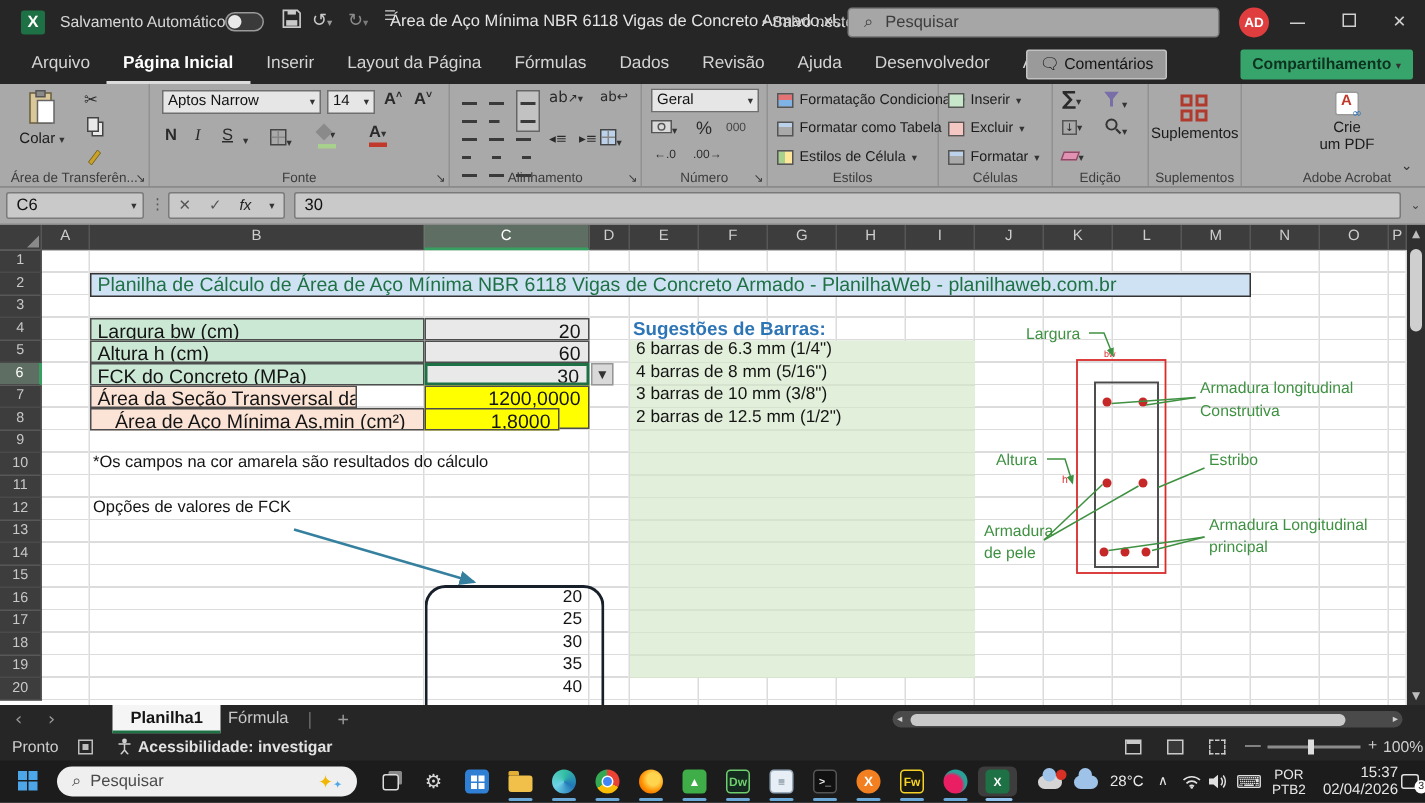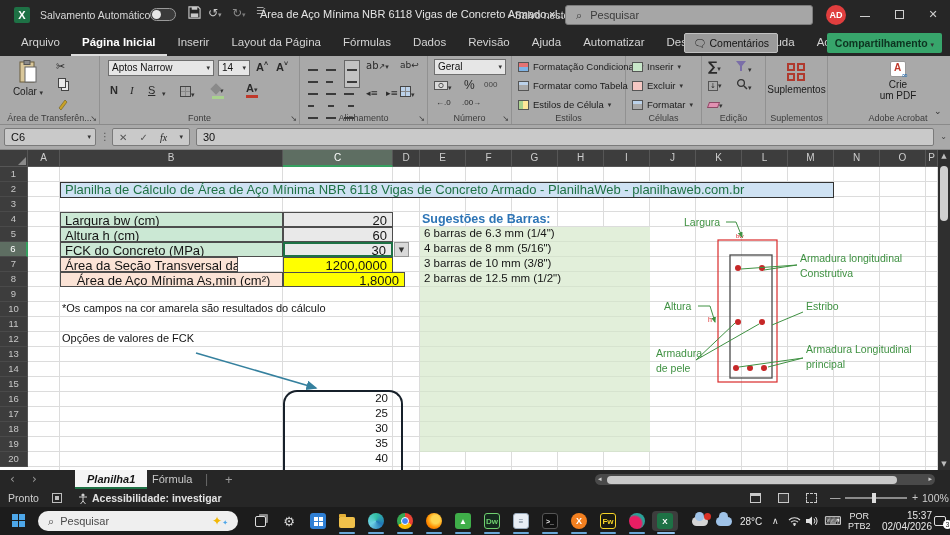--- a/index.html
+++ b/index.html
@@ -160,21 +160,20 @@
 <div id="tabsrow">
   <div id="ribbon-tabs">
       <div class="rtab">Arquivo</div>
       <div class="rtab active">Página Inicial</div>
       <div class="rtab">Inserir</div>
       <div class="rtab">Layout da Página</div>
       <div class="rtab">Fórmulas</div>
       <div class="rtab">Dados</div>
       <div class="rtab">Revisão</div>
       <div class="rtab">Ajuda</div>
-      <div class="rtab">Automatizar</div>
       <div class="rtab">Desenvolvedor</div>
       <div class="rtab">Ajuda</div>
       <div class="rtab">Acrobat</div>
     </div>
   <div class="comments-btn">🗨 <span>Comentários</span></div>
   <div class="share-btn"><span>Compartilhamento</span> <span class="caret u">▾</span></div>
 </div>
 
 <div id="ribbon">
 
@@ -328,21 +327,21 @@
   </div>
   <span class="u abs" style="left:934px; top:50px; color:#333; font-size:9px;">⌄</span>
 </div>
 
 <div id="fbar">
   <div class="namebox"><span>C6</span><span class="caret u" style="float:right; margin-right:4px; line-height:16px;">▾</span></div>
   <span class="abs u" style="left:100px; top:6px; color:#555; font-size:10px;">⋮</span>
   <div class="fbtns">
     <span class="u">✕</span>
     <span class="u">✓</span>
-    <span style="font-style:italic; font-family:Liberation Serif, serif; color:#222;">fx</span>
+    <span style="font-style:italic; font-family:Liberation Sans, sans-serif; color:#222;">fx</span>
     <span class="caret u">▾</span>
   </div>
   <div class="ffield">30</div>
   <span class="abs u" style="right:3px; top:7px; color:#444; font-size:8px;">⌄</span>
 </div>
 
 <div id="sheet">
   <div id="corner">
       <i></i>
     </div>
@@ -469,36 +468,36 @@
 <div class="cell cellL" style="left: 60px; top: 62px; width: 223px; height: 15px;">Largura bw (cm)</div>
     <div class="cell cellV" style="left: 283px; top: 62px; width: 110px; height: 15px;">20</div>
     <div class="cell cellL" style="left: 60px; top: 77px; width: 223px; height: 15px;">Altura h (cm)</div>
     <div class="cell cellV" style="left: 283px; top: 77px; width: 110px; height: 15px;">60</div>
     <div class="cell cellL" style="left: 60px; top: 92px; width: 223px; height: 15px;">FCK do Concreto (MPa)</div>
     <div class="cell cellV sel" style="left: 283px; top: 92px; width: 110px; height: 15px;">30</div>
     <div class="ddbtn u" style="left: 394px; top: 92px; height: 15px; line-height: 14px;">▼</div>
     <div class="cell cellLr" style="left: 60px; top: 107px; width: 178px; height: 15px;">Área da Seção Transversal da Viga (cm²)</div>
     <div class="cell cellVy" style="left: 283px; top: 107px; width: 110px; height: 29px;">1200,0000</div>
     <div class="cell cellLr" style="left: 60px; top: 122px; width: 223px; height: 15px; text-align: center;">Área de Aço Mínima As,min (cm²)</div>
-    <div class="cell cellVy" style="left: 283px; top: 122px; width: 122px; height: 15px;">1,8000</div>
+    <div class="cell cellVy" style="left: 283px; top: 122px; width: 90px; height: 15px;">1,8000</div>
     <div class="sug" style="top: 77px;">6 barras de 6.3 mm (1/4")</div>
     <div class="sug" style="top: 92px;">4 barras de 8 mm (5/16")</div>
     <div class="sug" style="top: 107px;">3 barras de 10 mm (3/8")</div>
     <div class="sug" style="top: 122px;">2 barras de 12.5 mm (1/2")</div>
     <div class="fckopt" style="top: 242px;">20</div>
     <div class="fckopt" style="top: 257px;">25</div>
     <div class="fckopt" style="top: 272px;">30</div>
     <div class="fckopt" style="top: 287px;">35</div>
     <div class="fckopt" style="top: 302px;">40</div>
   </div>
 
 <div id="sheettabs">
   <span class="navarr u" style="left:10px;">‹</span>
   <span class="navarr u" style="left:32px;">›</span>
-  <div class="stab active" style="left:75px;font-style:italic;">Planilha1</div>
+  <div class="stab active" style="left:75px;">Planilha1</div>
   <div class="stab" style="left:140px; color:#c9c9c9;">Fórmula</div>
   <span class="navarr" style="left:205px; color:#6a6a6a;">|</span>
   <span class="navarr" style="left:225px; font-size:13px;">+</span>
   <div id="hscroll">
     <span class="ha u" style="left:3px;">◂</span>
     <div class="hthumb"></div>
     <span class="ha u" style="right:3px;">▸</span>
   </div>
 </div>
 

